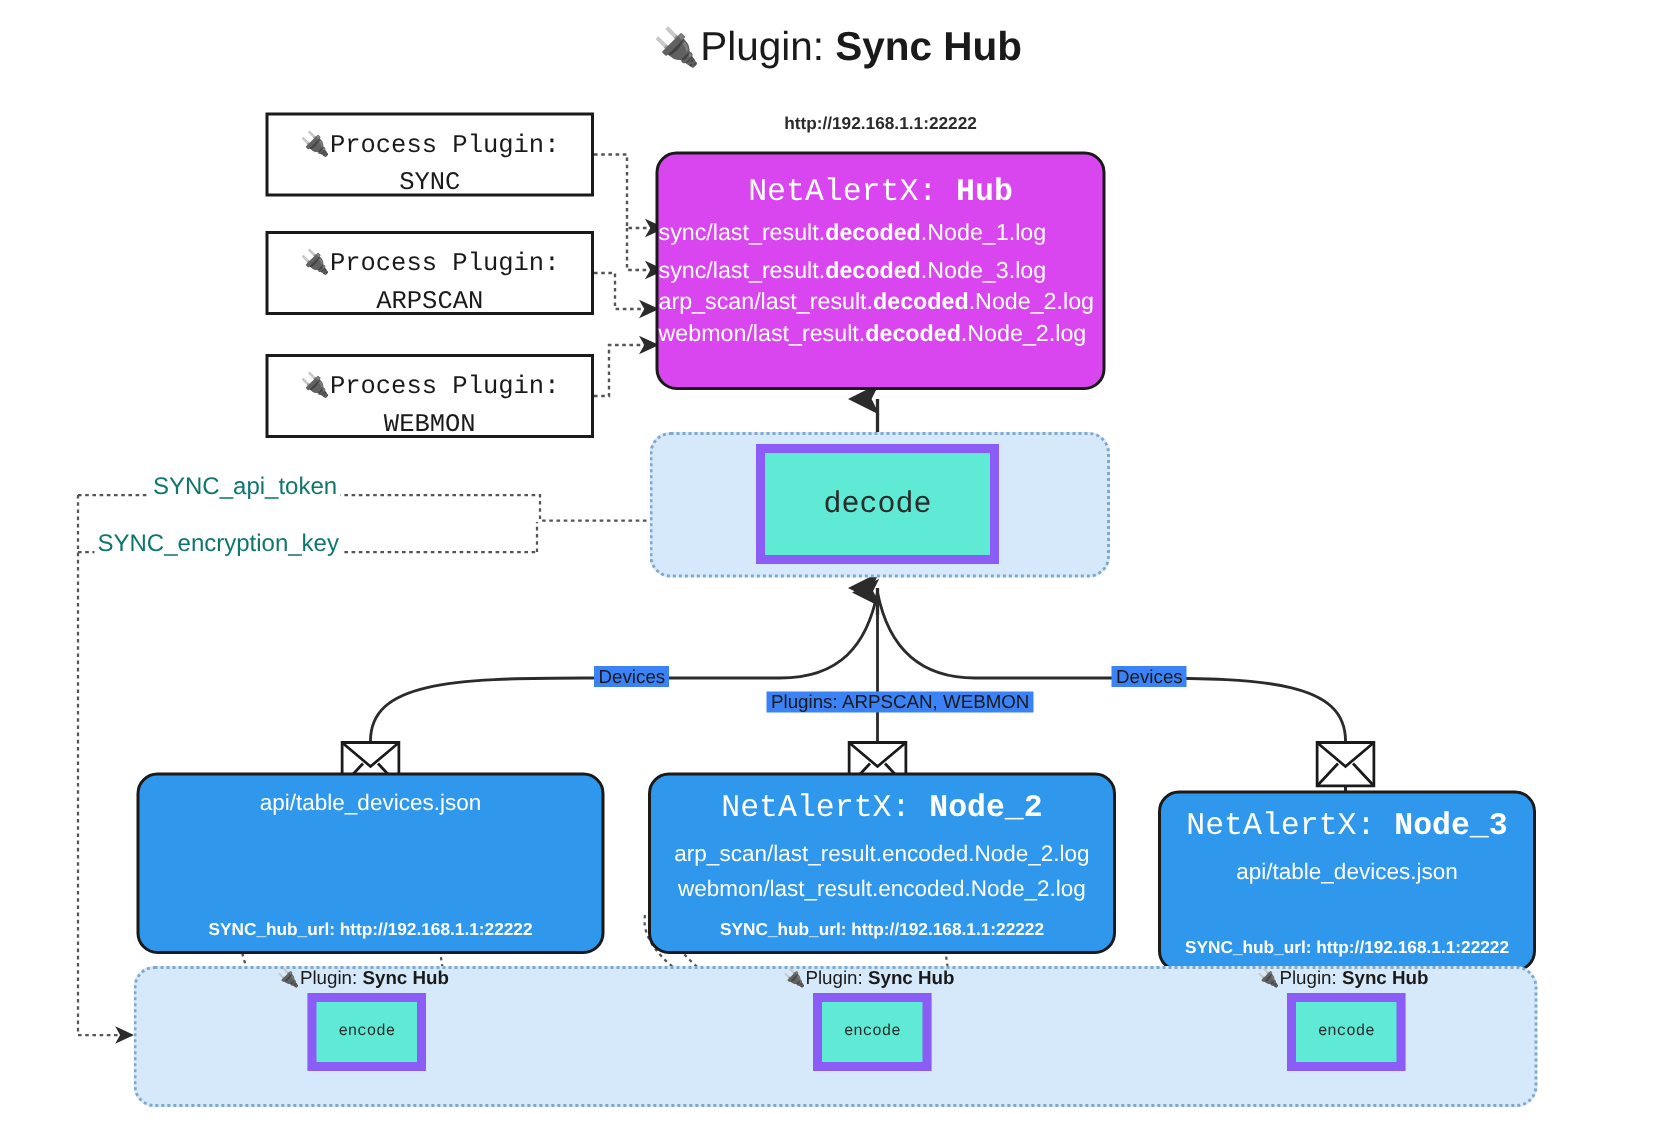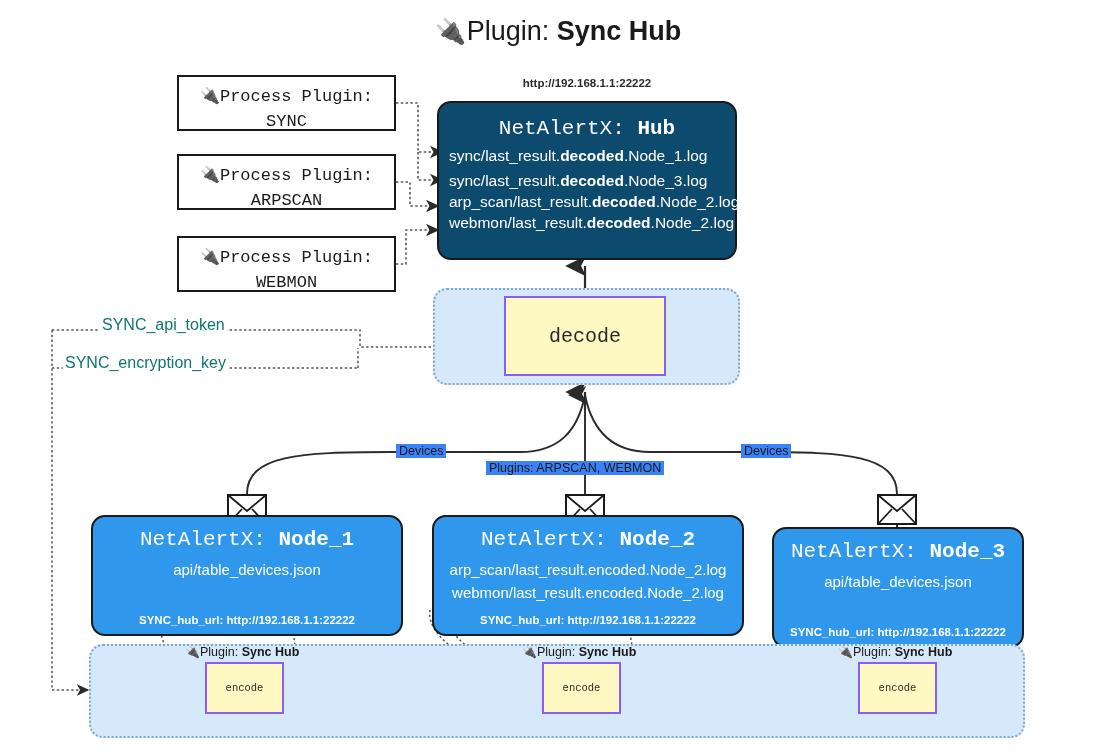--- a/index.html
+++ b/index.html
@@ -60,38 +60,37 @@
     padding-top: 7px;
   }
   .proc-box .l1 { display:block; white-space: nowrap; }
   .proc-box .l2 { display:block; white-space: nowrap; }
   .proc-box .plug { font-family: "DejaVu Sans", sans-serif; font-size: 16px; }
 
   
   .hub {
     position: absolute;
     box-sizing: border-box;
-    background: #0c4a6e;
+    background: #d946ef;
     border: 2px solid #1a1a1a;
     border-radius: 14px;
     color: #ffffff;
   }
   .hub-title {
     font-family: "Liberation Mono", "DejaVu Sans Mono", monospace;
     font-size: 21px;
     text-align: center;
     margin-top: 14px;
     white-space: nowrap;
   }
   .hub-title .strong { font-weight: bold; }
   .hub-line {
     font-size: 15.5px;
     color: #ffffff;
     margin-top: 7px;
-    padding-left: 10px;
     white-space: nowrap;
   }
   .hub-line.tight { margin-top: 3px; }
   .hub-line b { font-weight: bold; }
   .url-label {
     position: absolute;
     font-size: 11.5px;
     font-weight: bold;
     color: #2b2b2b;
     text-align: center;
@@ -104,22 +103,22 @@
     box-sizing: border-box;
     background: #d6e9fa;
     border: 2px dotted #7fa8cc;
     border-radius: 14px;
   }
 
   
   .plain-box {
     position: absolute;
     box-sizing: border-box;
-    background: #fef9c3;
-    border: 2px solid #8b5cf6;
+    background: #5eead4;
+    border: 6px solid #8b5cf6;
     display: flex;
     align-items: center;
     justify-content: center;
     font-family: "Liberation Mono", "DejaVu Sans Mono", monospace;
     color: #2b2b2b;
   }
   .decode-box { font-size: 20px; }
   .encode-box { font-size: 10.5px; }
 
   .plugin-tag {
@@ -288,21 +287,21 @@
     </div>
 
     <div class="lb-container" style="left:433px; top:288px; width:307px; height:97px;"></div>
     <div class="plain-box decode-box" style="left:504px; top:296px; width:162px; height:80px;">decode</div>
 
     <div class="key-label" style="left:100px; top:316px;">SYNC_api_token</div>
     <div class="key-label" style="left:63px; top:354px;">SYNC_encryption_key</div>
 
     <div class="edge-label" style="left:396px; top:444px;">Devices</div>
     <div class="edge-label" style="left:741px; top:444px;">Devices</div>
-    <div class="edge-label" style="left:486px; top:461px;">Plugins: ARPSCAN, WEBMON</div>
+    <div class="edge-label" style="left:511px; top:461px;">Plugins: ARPSCAN, WEBMON</div>
 
     <div class="envelope" style="left:227px; top:494px;">
       <svg viewBox="0 0 40 31" width="40" height="31">
         <rect x="1" y="1" width="38" height="29" fill="#ffffff" stroke="#1a1a1a" stroke-width="2"></rect>
         <path d="M1,1 L20,17 L39,1" fill="none" stroke="#1a1a1a" stroke-width="1.8"></path>
         <path d="M1,30 L15,15 M39,30 L25,15" fill="none" stroke="#1a1a1a" stroke-width="1.8"></path>
       </svg>
     </div>
     <div class="envelope" style="left:565px; top:494px;">
       <svg viewBox="0 0 40 31" width="40" height="31">
@@ -313,23 +312,20 @@
     </div>
     <div class="envelope" style="left:877px; top:494px;">
       <svg viewBox="0 0 40 31" width="40" height="31">
         <rect x="1" y="1" width="38" height="29" fill="#ffffff" stroke="#1a1a1a" stroke-width="2"></rect>
         <path d="M1,1 L20,17 L39,1" fill="none" stroke="#1a1a1a" stroke-width="1.8"></path>
         <path d="M1,30 L15,15 M39,30 L25,15" fill="none" stroke="#1a1a1a" stroke-width="1.8"></path>
       </svg>
     </div>
 
     <div class="node" style="left:91px; top:515px; width:312px; height:121px;">
-      <div class="node-title">
-        <span>NetAlertX: </span><span class="strong">Node_1</span>
-      </div>
       <div class="node-line">api/table_devices.json</div>
       <div class="node-foot">SYNC_hub_url: http://192.168.1.1:22222</div>
     </div>
 
     <div class="node" style="left:432px; top:515px; width:312px; height:121px;">
       <div class="node-title">
         <span>NetAlertX: </span><span class="strong">Node_2</span>
       </div>
       <div class="node-line">arp_scan/last_result.encoded.Node_2.log</div>
       <div class="node-line second">webmon/last_result.encoded.Node_2.log</div>

